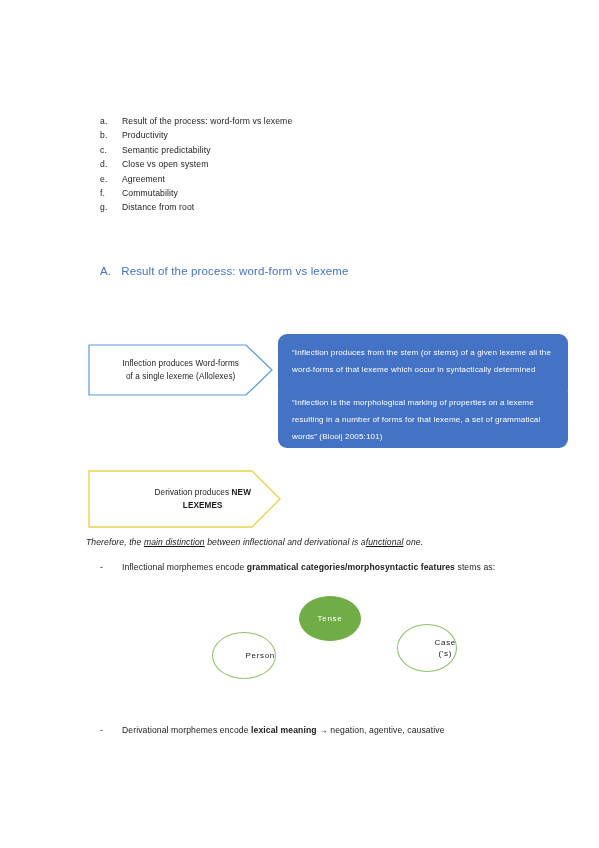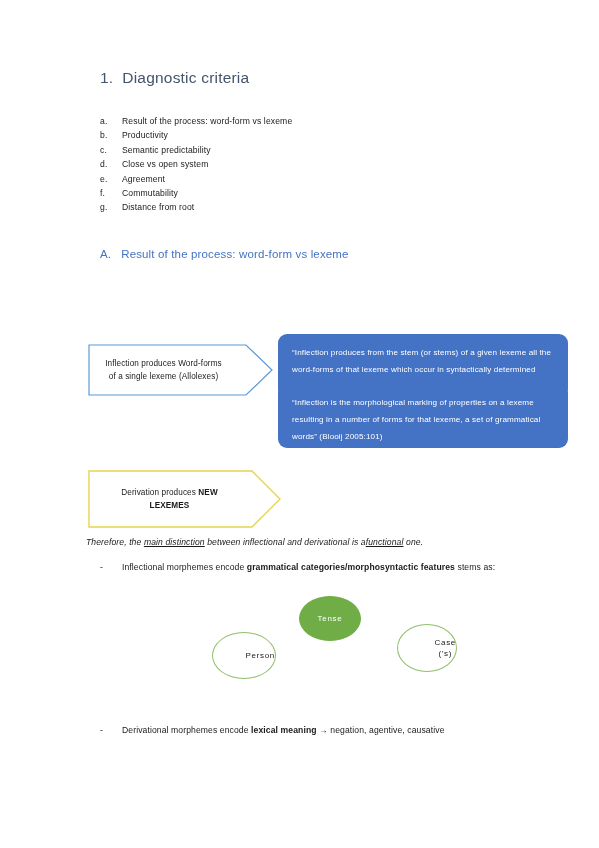--- a/index.html
+++ b/index.html
@@ -31,21 +31,21 @@
     font-size: 15.5px;
     color: #44546A;
     letter-spacing: 0.2px;
     white-space: nowrap;
   }
   .heading-1 .num { margin-right: 9px; }
 
   .heading-2 {
     position: absolute;
     left: 100px;
-    top: 248px;
+    top: 265px;
     font-size: 11.5px;
     color: #4472C4;
     letter-spacing: 0.15px;
     white-space: nowrap;
   }
   .heading-2 .num { margin-right: 10px; }
 
   
   .alpha-list {
     position: absolute;
@@ -63,21 +63,21 @@
   .alpha-item .marker {
     width: 22px;
     flex: none;
   }
 
   
   .arrow-pent {
     position: absolute;
     display: flex;
     align-items: center;
-    justify-content: center;
+    justify-content: flex-end;
     text-align: center;
     box-sizing: border-box;
   }
   .arrow-pent svg {
     position: absolute;
     left: 0;
     top: 0;
   }
   .arrow-pent .txt {
     position: relative;
@@ -196,23 +196,20 @@
   #ellipse-plural { left: 114px; top: 600px;  width: 66px;  height: 47px; }
   #ellipse-person { left: 212px; top: 632px;  width: 64px;  height: 47px; }
   #ellipse-tense  { left: 299px; top: 596px;  width: 62px;  height: 45px; }
   #ellipse-case   { left: 397px; top: 624px;  width: 60px;  height: 48px; }
 </style>
 </head>
 <body>
 
 <div class="page">
 
-  <div class="heading-1">
-    <span class="num">1.</span><span>Diagnostic criteria</span>
-  </div>
 
   <div class="alpha-list">
     <div class="alpha-item">
       <span class="marker">a.</span>
       <span>Result of the process: word-form vs lexeme</span>
     </div>
     <div class="alpha-item">
       <span class="marker">b.</span>
       <span>Productivity</span>
     </div>

